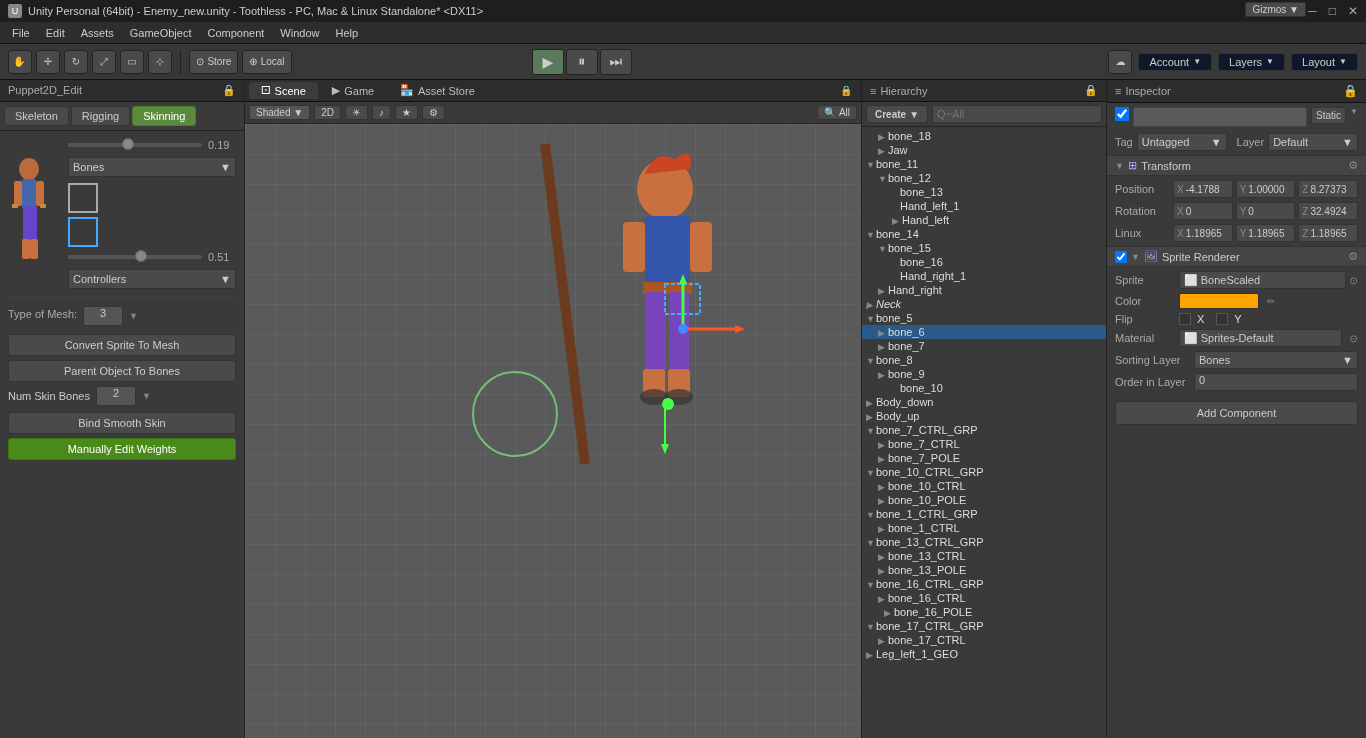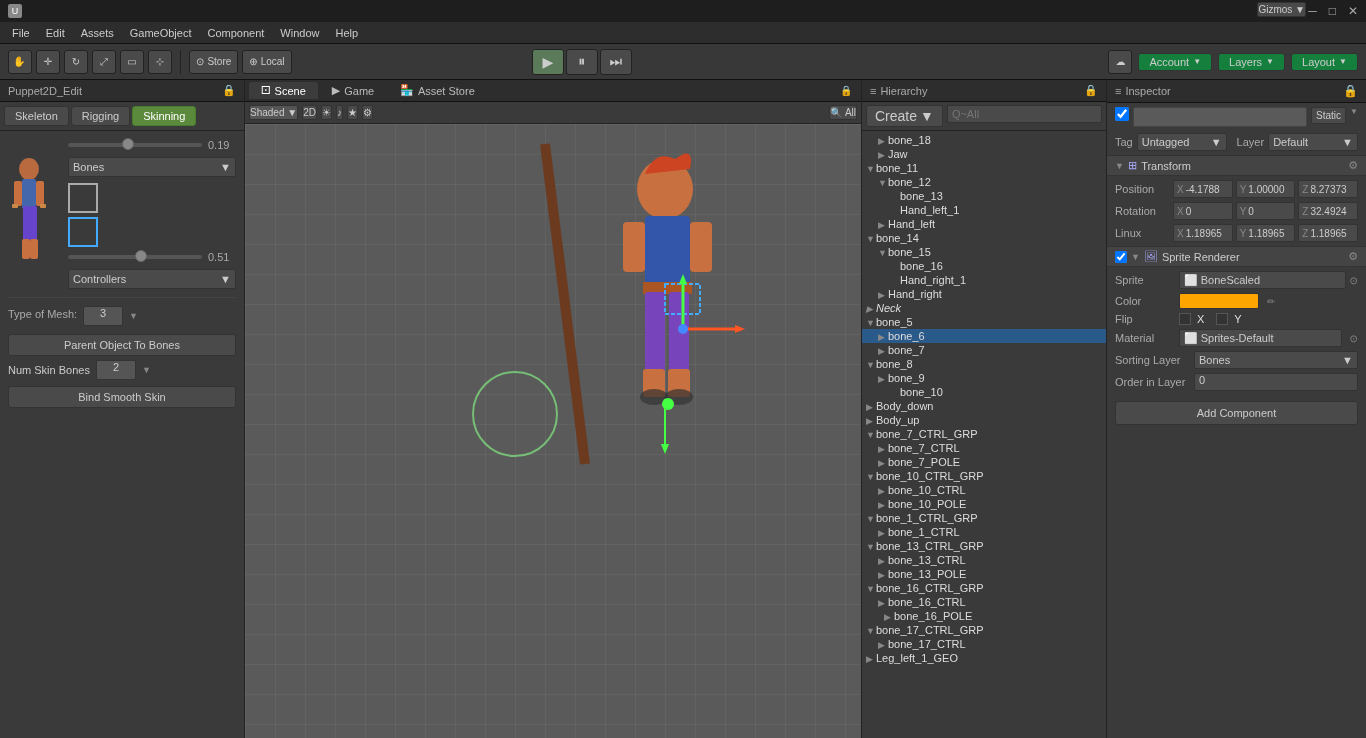--- a/index.html
+++ b/index.html
@@ -18,29 +18,29 @@
 
     
     #toolbar { height: 36px; background: #383838; display: flex; align-items: center; padding: 0 8px; gap: 4px; border-bottom: 1px solid #111; }
     .toolbar-btn { height: 24px; padding: 2px 6px; background: #4a4a4a; border: 1px solid #222; border-radius: 3px; cursor: pointer; color: #ccc; font-size: 10px; display: flex; align-items: center; gap: 3px; }
     .toolbar-btn.icon-btn { width: 24px; justify-content: center; }
     .toolbar-sep { width: 1px; height: 24px; background: #222; margin: 0 4px; }
     .transport-area { display: flex; gap: 2px; margin: 0 auto; }
     .transport-btn { width: 32px; height: 26px; background: #4a4a4a; border: 1px solid #222; border-radius: 3px; cursor: pointer; display: flex; align-items: center; justify-content: center; color: #ccc; font-size: 14px; }
     .transport-btn.play { background: #5a7a5a; }
     .right-toolbar { display: flex; gap: 6px; align-items: center; margin-left: auto; }
-    .account-btn { padding: 2px 10px; background: #15803d; border: 1px solid #333; border-radius: 3px; cursor: pointer; color: #ccc; font-size: 11px; display: flex; align-items: center; gap: 4px; }
+    .account-btn { padding: 2px 10px; background: #0f172a; border: 1px solid #333; border-radius: 3px; cursor: pointer; color: #ccc; font-size: 11px; display: flex; align-items: center; gap: 4px; }
     .dropdown-arrow { font-size: 8px; }
 
     
     #main { display: flex; height: calc(738px - 22px - 22px - 36px); }
 
     
     #left-panel { width: 245px; background: #3a3a3a; border-right: 1px solid #222; display: flex; flex-direction: column; }
-    #puppet-header { background: #2d2d2d; padding: 4px 8px; font-size: 11px; color: #aaa; border-bottom: 1px solid #111; display: flex; align-items: center; justify-content: space-between; }
+    #puppet-header { background: #2d2d2d; padding: 4px 8px; font-size: 11px; color: #aaa; border-bottom: 1px solid #111; display: flex; justify-content: space-between; }
     .panel-tabs { display: flex; padding: 4px; gap: 2px; background: #3a3a3a; border-bottom: 1px solid #222; }
     .panel-tab { padding: 3px 10px; border-radius: 3px; cursor: pointer; font-size: 11px; color: #ccc; background: #4a4a4a; border: 1px solid #333; }
     .panel-tab.active { background: #5c8a3c; color: #fff; border-color: #4a7a2c; }
     #puppet-content { padding: 8px; flex: 1; overflow-y: auto; }
     .slider-row { display: flex; align-items: center; gap: 6px; margin-bottom: 6px; }
     .slider-track { flex: 1; height: 4px; background: #555; border-radius: 2px; position: relative; cursor: pointer; }
     .slider-thumb { position: absolute; top: -5px; width: 12px; height: 12px; background: #888; border-radius: 50%; border: 1px solid #666; cursor: pointer; }
     .slider-val { color: #aaa; font-size: 11px; min-width: 28px; }
     .dropdown-select { width: 100%; height: 20px; background: #4a4a4a; border: 1px solid #333; color: #ccc; font-size: 11px; border-radius: 2px; padding: 0 4px; cursor: pointer; display: flex; align-items: center; justify-content: space-between; margin-bottom: 6px; }
     .section-label { color: #aaa; font-size: 11px; margin-bottom: 4px; }
@@ -50,21 +50,21 @@
     .action-btn.highlight { background: #4a8a1a; border-color: #3a7a0a; color: #fff; }
     .num-bones-row { display: flex; align-items: center; gap: 6px; margin-bottom: 6px; }
     .num-label { font-size: 11px; color: #ccc; }
 
     
     #center { flex: 1; display: flex; flex-direction: column; }
     #view-tabs { height: 22px; background: #2d2d2d; display: flex; align-items: center; gap: 2px; padding: 0 4px; border-bottom: 1px solid #111; }
     .view-tab { padding: 2px 12px; cursor: pointer; color: #bbb; font-size: 11px; background: transparent; border-radius: 3px 3px 0 0; display: flex; align-items: center; gap: 4px; }
     .view-tab.active { background: #3c3c3c; color: #fff; }
     #scene-toolbar { height: 22px; background: #3a3a3a; display: flex; align-items: center; padding: 0 4px; gap: 4px; border-bottom: 1px solid #222; }
-    .scene-tool { padding: 1px 0; font-size: 10px; color: #ccc; background: #4a4a4a; border: 1px solid #333; border-radius: 2px; cursor: pointer; }
+    .scene-tool { padding: 1px 6px; font-size: 10px; color: #ccc; background: #4a4a4a; border: 1px solid #333; border-radius: 2px; cursor: pointer; }
     .scene-tool.active { background: #555; }
     .scene-view { flex: 1; background: #5a5a5a; position: relative; overflow: hidden; }
     .grid-bg { width: 100%; height: 100%; background-image: linear-gradient(rgba(255,255,255,0.05) 1px, transparent 1px), linear-gradient(90deg, rgba(255,255,255,0.05) 1px, transparent 1px); background-size: 30px 30px; }
     .gizmos-btn { position: absolute; right: 60px; top: 2px; }
 
     
     #hierarchy { width: 245px; background: #3a3a3a; border-left: 1px solid #222; display: flex; flex-direction: column; }
     #hier-header { background: #2d2d2d; padding: 4px 8px; font-size: 11px; color: #aaa; border-bottom: 1px solid #111; display: flex; align-items: center; justify-content: space-between; }
     #hier-toolbar { display: flex; padding: 3px 4px; gap: 4px; background: #3a3a3a; border-bottom: 1px solid #222; }
     .hier-search { flex: 1; height: 18px; background: #4a4a4a; border: 1px solid #333; border-radius: 2px; padding: 0 4px; color: #ccc; font-size: 11px; }
@@ -85,41 +85,42 @@
     .section-header .tri { color: #888; font-size: 9px; }
     .xyz-row { display: flex; align-items: center; padding: 2px 8px; gap: 3px; }
     .xyz-label-outer { color: #aaa; font-size: 11px; min-width: 55px; }
     .xyz-field { height: 18px; background: #4a4a4a; border: 1px solid #333; border-radius: 2px; padding: 0 3px; color: #ccc; font-size: 10px; flex: 1; display: flex; align-items: center; gap: 2px; }
     .xyz-key { color: #888; font-size: 10px; }
     .insp-checkbox { width: 12px; height: 12px; border: 1px solid #555; background: #333; }
     .sprite-color { width: 80px; height: 16px; background: orange; border: 1px solid #333; border-radius: 2px; }
     .add-component-btn { margin: 8px; padding: 5px; background: #4a4a4a; border: 1px solid #333; border-radius: 3px; color: #ccc; font-size: 11px; text-align: center; cursor: pointer; }
     .insp-static { padding: 2px 4px; background: #4a4a4a; border: 1px solid #333; border-radius: 2px; font-size: 10px; color: #ccc; cursor: pointer; }
     .lock-icon { font-size: 12px; cursor: pointer; }
-    .create-btn { padding: 2px 8px; background: #4a4a4a; border: 1px solid #333; border-radius: 3px; color: #ccc; font-size: 14px; cursor: pointer; display: flex; align-items: center; gap: 3px; }
+    .create-btn { padding: 2px 8px; background: #4a4a4a; border: 1px solid #333; border-radius: 3px; color: #ccc; font-size: 10px; cursor: pointer; display: flex; align-items: center; gap: 3px; font-weight: bold; }
 
     
     ::-webkit-scrollbar { width: 8px; height: 8px; }
     ::-webkit-scrollbar-track { background: #2d2d2d; }
     ::-webkit-scrollbar-thumb { background: #555; border-radius: 4px; }
 
     .insp-name-row { display: flex; align-items: flex-start; padding: 4px 8px; gap: 4px; }
     .insp-name-field { flex: 1; height: 20px; background: #5a5a5a; border: 1px solid #444; border-radius: 2px; padding: 0 4px; color: #fff; font-size: 12px; font-weight: bold; }
     .tag-layer-row { display: flex; align-items: center; padding: 2px 8px; gap: 4px; font-size: 11px; color: #aaa; }
 
     .flip-row { display: flex; align-items: center; gap: 6px; }
     .flip-check { width: 12px; height: 12px; border: 1px solid #555; background: #333; display: flex; align-items: center; justify-content: center; font-size: 9px; }
     .insp-mat-field { height: 18px; background: #4a4a4a; border: 1px solid #333; border-radius: 2px; padding: 0 4px; color: #ccc; font-size: 11px; flex: 1; display: flex; align-items: center; gap: 3px; }
   </style>
 </head>
 <body>
 
 <div id="titlebar">
   <div class="left">
     <div class="logo">U</div>
+    <span>Unity Personal (64bit) - Enemy_new.unity - Toothless - PC, Mac &amp; Linux Standalone* &lt;DX11&gt;</span>
   </div>
   <div class="right">
     <span class="win-btn">─</span>
     <span class="win-btn">□</span>
     <span class="win-btn">✕</span>
   </div>
 </div>
 
 <div id="menubar">
   <span class="menu-item">File</span>
@@ -227,27 +228,29 @@
           <span>▼</span>
         </div>
       </div>
 
       <div style="margin-top:8px; padding-top:8px; border-top:1px solid #444;">
         <div class="mesh-row">
           <span class="section-label">Type of Mesh:</span>
           <div class="mesh-input">3</div>
           <span style="font-size:9px;color:#888;">▼</span>
         </div>
+        <div class="action-btn">Convert Sprite To Mesh</div>
         <div class="action-btn">Parent Object To Bones</div>
         <div class="num-bones-row">
           <span class="num-label">Num Skin Bones</span>
           <div class="mesh-input">2</div>
           <span style="font-size:9px;color:#888;">▼</span>
         </div>
         <div class="action-btn">Bind Smooth Skin</div>
+        <div class="action-btn highlight">Manually Edit Weights</div>
       </div>
     </div>
   </div>
 
   <div id="center">
     <div id="view-tabs">
       <div class="view-tab active">
         <span>⚀</span>
         <span>Scene</span>
       </div>
@@ -344,21 +347,21 @@
       </div>
       <input class="hier-search" placeholder="Q~All" style="">
     </div>
     <div id="hier-content">
         <div class="hier-item" style="padding-left: 16px;"><span class="tri">▶</span><span class="label">bone_18</span></div>
         <div class="hier-item" style="padding-left: 16px;"><span class="tri">▶</span><span class="label">Jaw</span></div>
         <div class="hier-item" style="padding-left: 4px;"><span class="tri">▼</span><span class="label">bone_11</span></div>
         <div class="hier-item" style="padding-left: 16px;"><span class="tri">▼</span><span class="label">bone_12</span></div>
         <div class="hier-item" style="padding-left: 28px;"><span class="tri"> </span><span class="label">bone_13</span></div>
         <div class="hier-item" style="padding-left: 28px;"><span class="tri"> </span><span class="label">Hand_left_1</span></div>
-        <div class="hier-item" style="padding-left: 16px;"><span class="tri">▶</span><span class="label">Hand_left</span></div>
+        <div class="hier-item" style=" margin-left: 30px;"><span class="tri">▶</span><span class="label">Hand_left</span></div>
         <div class="hier-item" style="padding-left: 4px;"><span class="tri">▼</span><span class="label">bone_14</span></div>
         <div class="hier-item" style="padding-left: 16px;"><span class="tri">▼</span><span class="label">bone_15</span></div>
         <div class="hier-item" style="padding-left: 28px;"><span class="tri"> </span><span class="label">bone_16</span></div>
         <div class="hier-item" style="padding-left: 28px;"><span class="tri"> </span><span class="label">Hand_right_1</span></div>
         <div class="hier-item" style="padding-left: 16px;"><span class="tri">▶</span><span class="label">Hand_right</span></div>
         <div class="hier-item" style="padding-left: 4px; font-style: italic;"><span class="tri">▶</span><span class="label">Neck</span></div>
         <div class="hier-item" style="padding-left: 4px;"><span class="tri">▼</span><span class="label">bone_5</span></div>
         <div class="hier-item selected" style="padding-left: 16px;"><span class="tri">▶</span><span class="label">bone_6</span></div>
         <div class="hier-item" style="padding-left: 16px;"><span class="tri">▶</span><span class="label">bone_7</span></div>
         <div class="hier-item" style="padding-left: 4px;"><span class="tri">▼</span><span class="label">bone_8</span></div>

